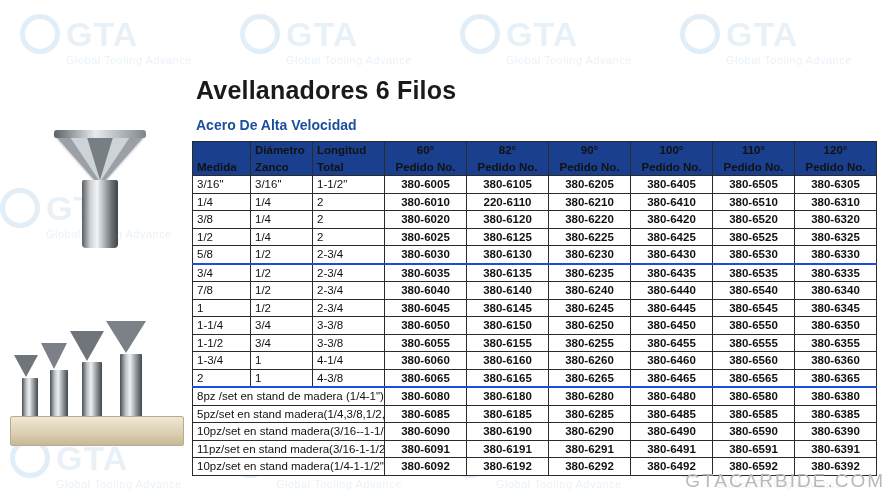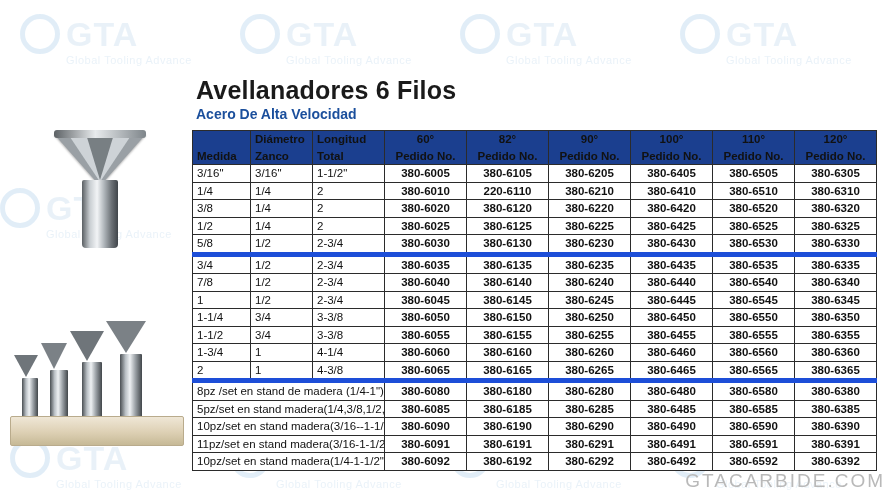--- a/index.html
+++ b/index.html
@@ -176,21 +176,21 @@
     z-index: 2;
   }
   .title {
     margin: 76px 0 0 4px;
     font-size: 25px;
     font-weight: bold;
     color: #1a1a1a;
     letter-spacing: 0.2px;
   }
   .subtitle {
-    margin: 1px 0 8px 4px;
+    margin: 12px 0 8px 4px;
     font-size: 14px;
     font-weight: bold;
     color: #1b4f9c;
   }
 
   table.catalog {
     border-collapse: collapse;
     margin-left: 0px;
     width: 684px;
     table-layout: fixed;
@@ -235,21 +235,21 @@
     text-align: center;
     font-weight: bold;
   }
   td.spec {
     text-align: left;
   }
   td.setdesc {
     text-align: left;
   }
   tr.group-end td {
-    border-bottom: 5px solid #1d4ed8;
+    border-bottom: 2px solid #1d4ed8;
   }
 
   col.c-med { width: 58px; }
   col.c-zan { width: 62px; }
   col.c-lon { width: 72px; }
   col.c-ang { width: 82px; }
 </style>
 </head>
 <body>
 

